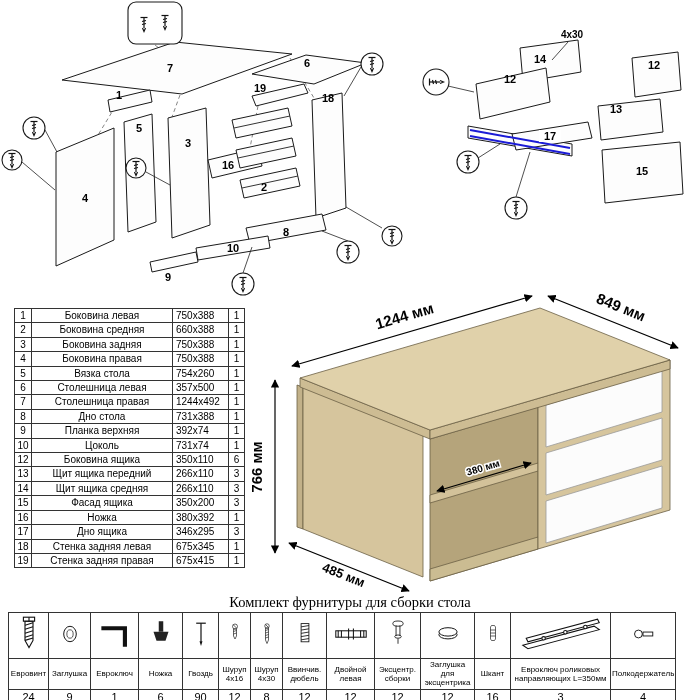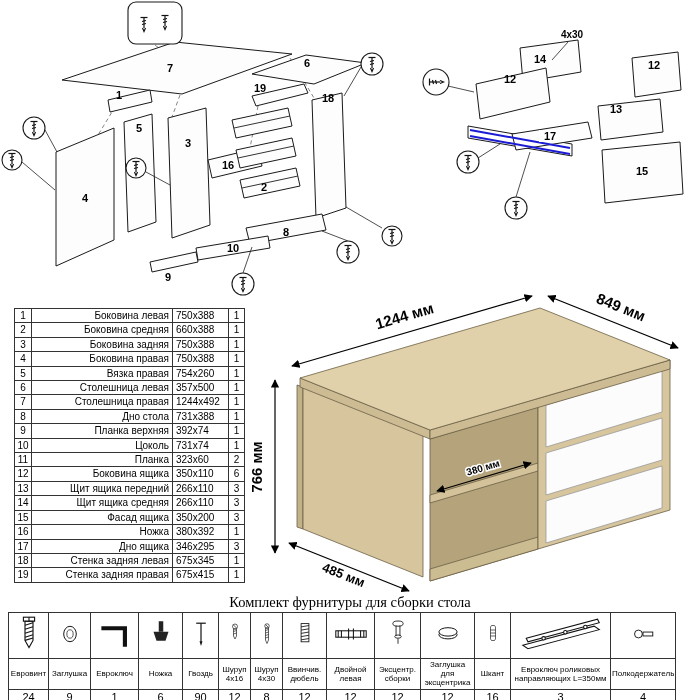--- a/index.html
+++ b/index.html
@@ -6,21 +6,21 @@
   html,body { width:700px; height:700px; }
   body { background:#fff; font-family:"Liberation Sans",sans-serif; position:relative; overflow:hidden; color:#000; }
   .page { position:absolute; inset:0; background:#fff; }
   .diag { position:absolute; }
   svg text { font-family:"Liberation Sans",sans-serif; }
 
   
   .parts-table { position:absolute; left:14px; top:308px; border-collapse:collapse; background:#fff; }
   .parts-table td { border:1px solid #333; font-size:10px; line-height:13.4px; height:13.4px; padding:0 3px; white-space:nowrap; }
   td.pt-num  { width:17px;  text-align:center; padding:0 1px; }
-  td.pt-name { width:141px; text-align:right; }
+  td.pt-name { width:141px; text-align:center; }
   td.pt-size { width:56px;  }
   td.pt-qty  { width:16px;  text-align:center; padding:0 1px; }
 
   
   .hw-title { position:absolute; left:0; top:594px; width:700px; text-align:center;
               font-family:"Liberation Serif",serif; font-size:14.5px; }
   .hw-table { position:absolute; left:8px; top:612px; border-collapse:collapse; table-layout:fixed; background:#fff; }
   .hw-table td { border:1px solid #333; text-align:center; vertical-align:middle; overflow:hidden; }
   .hw-icon-cell { height:46px; }
   .hw-name-cell { font-size:8px; line-height:1.15; height:22px; padding:1px; }
@@ -248,21 +248,21 @@
           <td class="pt-qty">1</td>
         </tr>
         <tr>
           <td class="pt-num">4</td>
           <td class="pt-name">Боковина правая</td>
           <td class="pt-size">750x388</td>
           <td class="pt-qty">1</td>
         </tr>
         <tr>
           <td class="pt-num">5</td>
-          <td class="pt-name">Вязка правая</td>
+          <td class="pt-name">Вязка стола</td>
           <td class="pt-size">754x260</td>
           <td class="pt-qty">1</td>
         </tr>
         <tr>
           <td class="pt-num">6</td>
           <td class="pt-name">Столешница левая</td>
           <td class="pt-size">357x500</td>
           <td class="pt-qty">1</td>
         </tr>
         <tr>
@@ -281,26 +281,20 @@
           <td class="pt-num">9</td>
           <td class="pt-name">Планка верхняя</td>
           <td class="pt-size">392x74</td>
           <td class="pt-qty">1</td>
         </tr>
         <tr>
           <td class="pt-num">10</td>
           <td class="pt-name">Цоколь</td>
           <td class="pt-size">731x74</td>
           <td class="pt-qty">1</td>
-        </tr>
-        <tr>
-          <td class="pt-num">11</td>
-          <td class="pt-name">Планка</td>
-          <td class="pt-size">323x60</td>
-          <td class="pt-qty">2</td>
         </tr>
         <tr>
           <td class="pt-num">12</td>
           <td class="pt-name">Боковина ящика</td>
           <td class="pt-size">350x110</td>
           <td class="pt-qty">6</td>
         </tr>
         <tr>
           <td class="pt-num">13</td>
           <td class="pt-name">Щит ящика передний</td>

